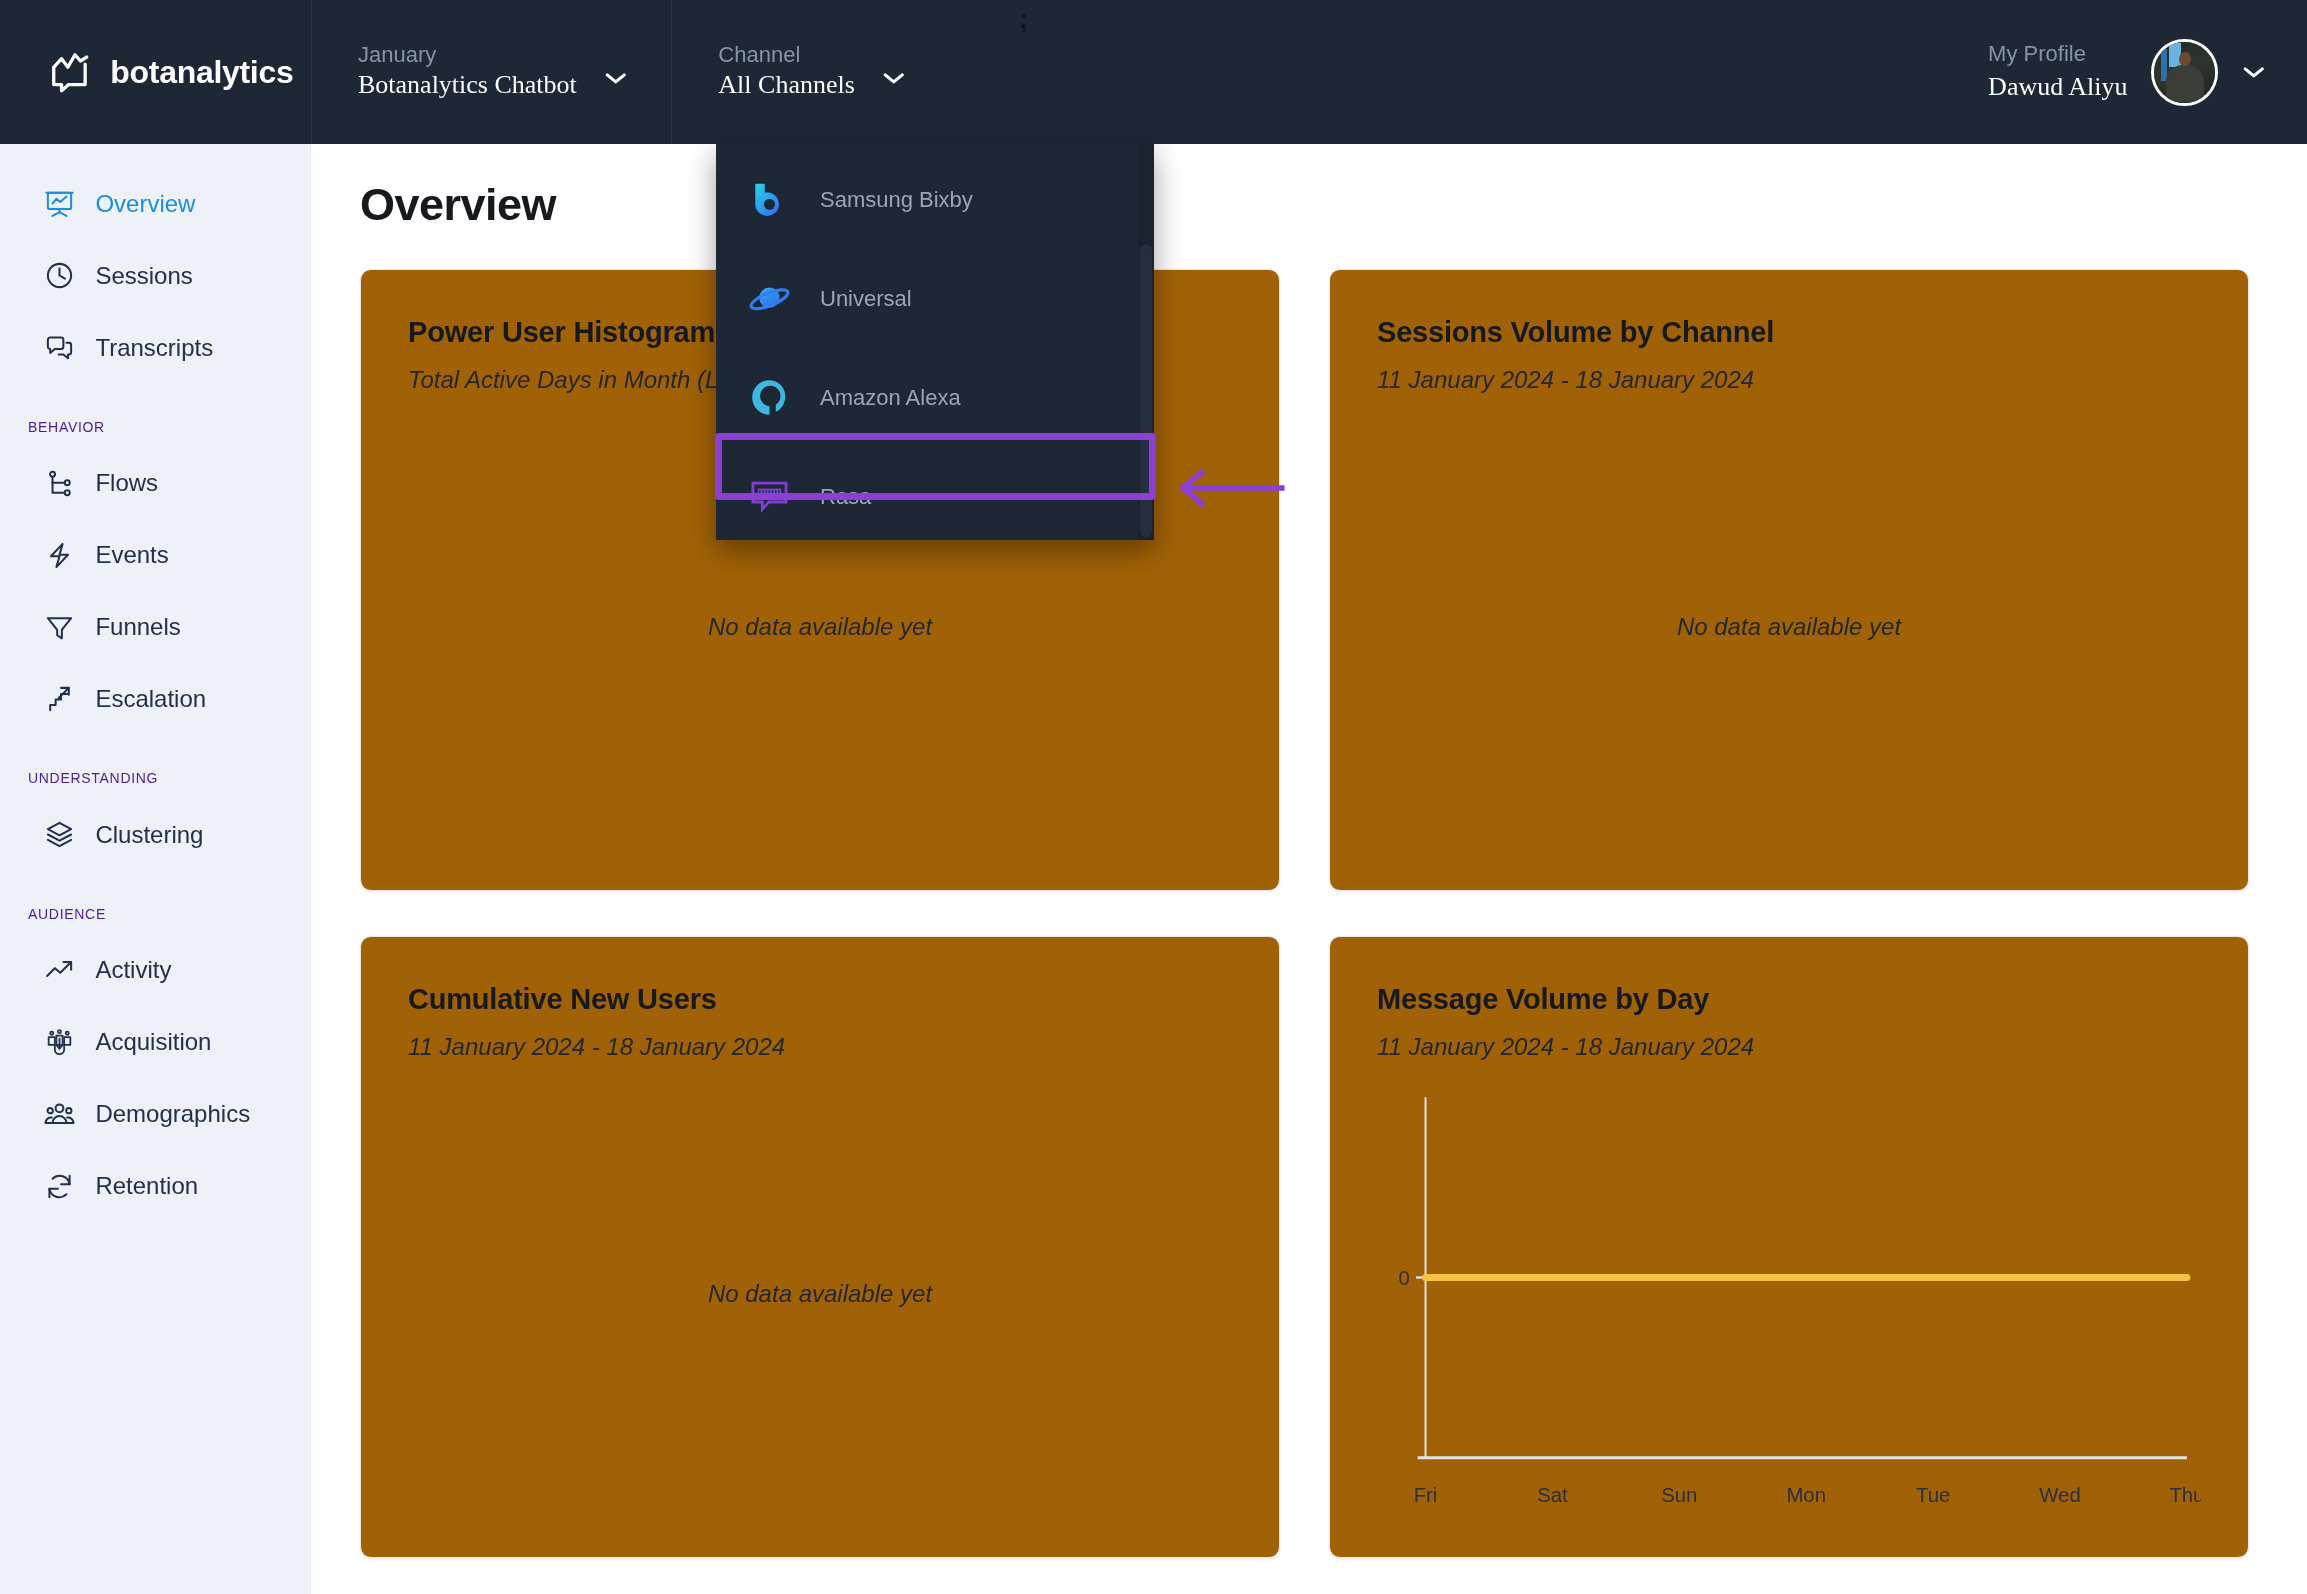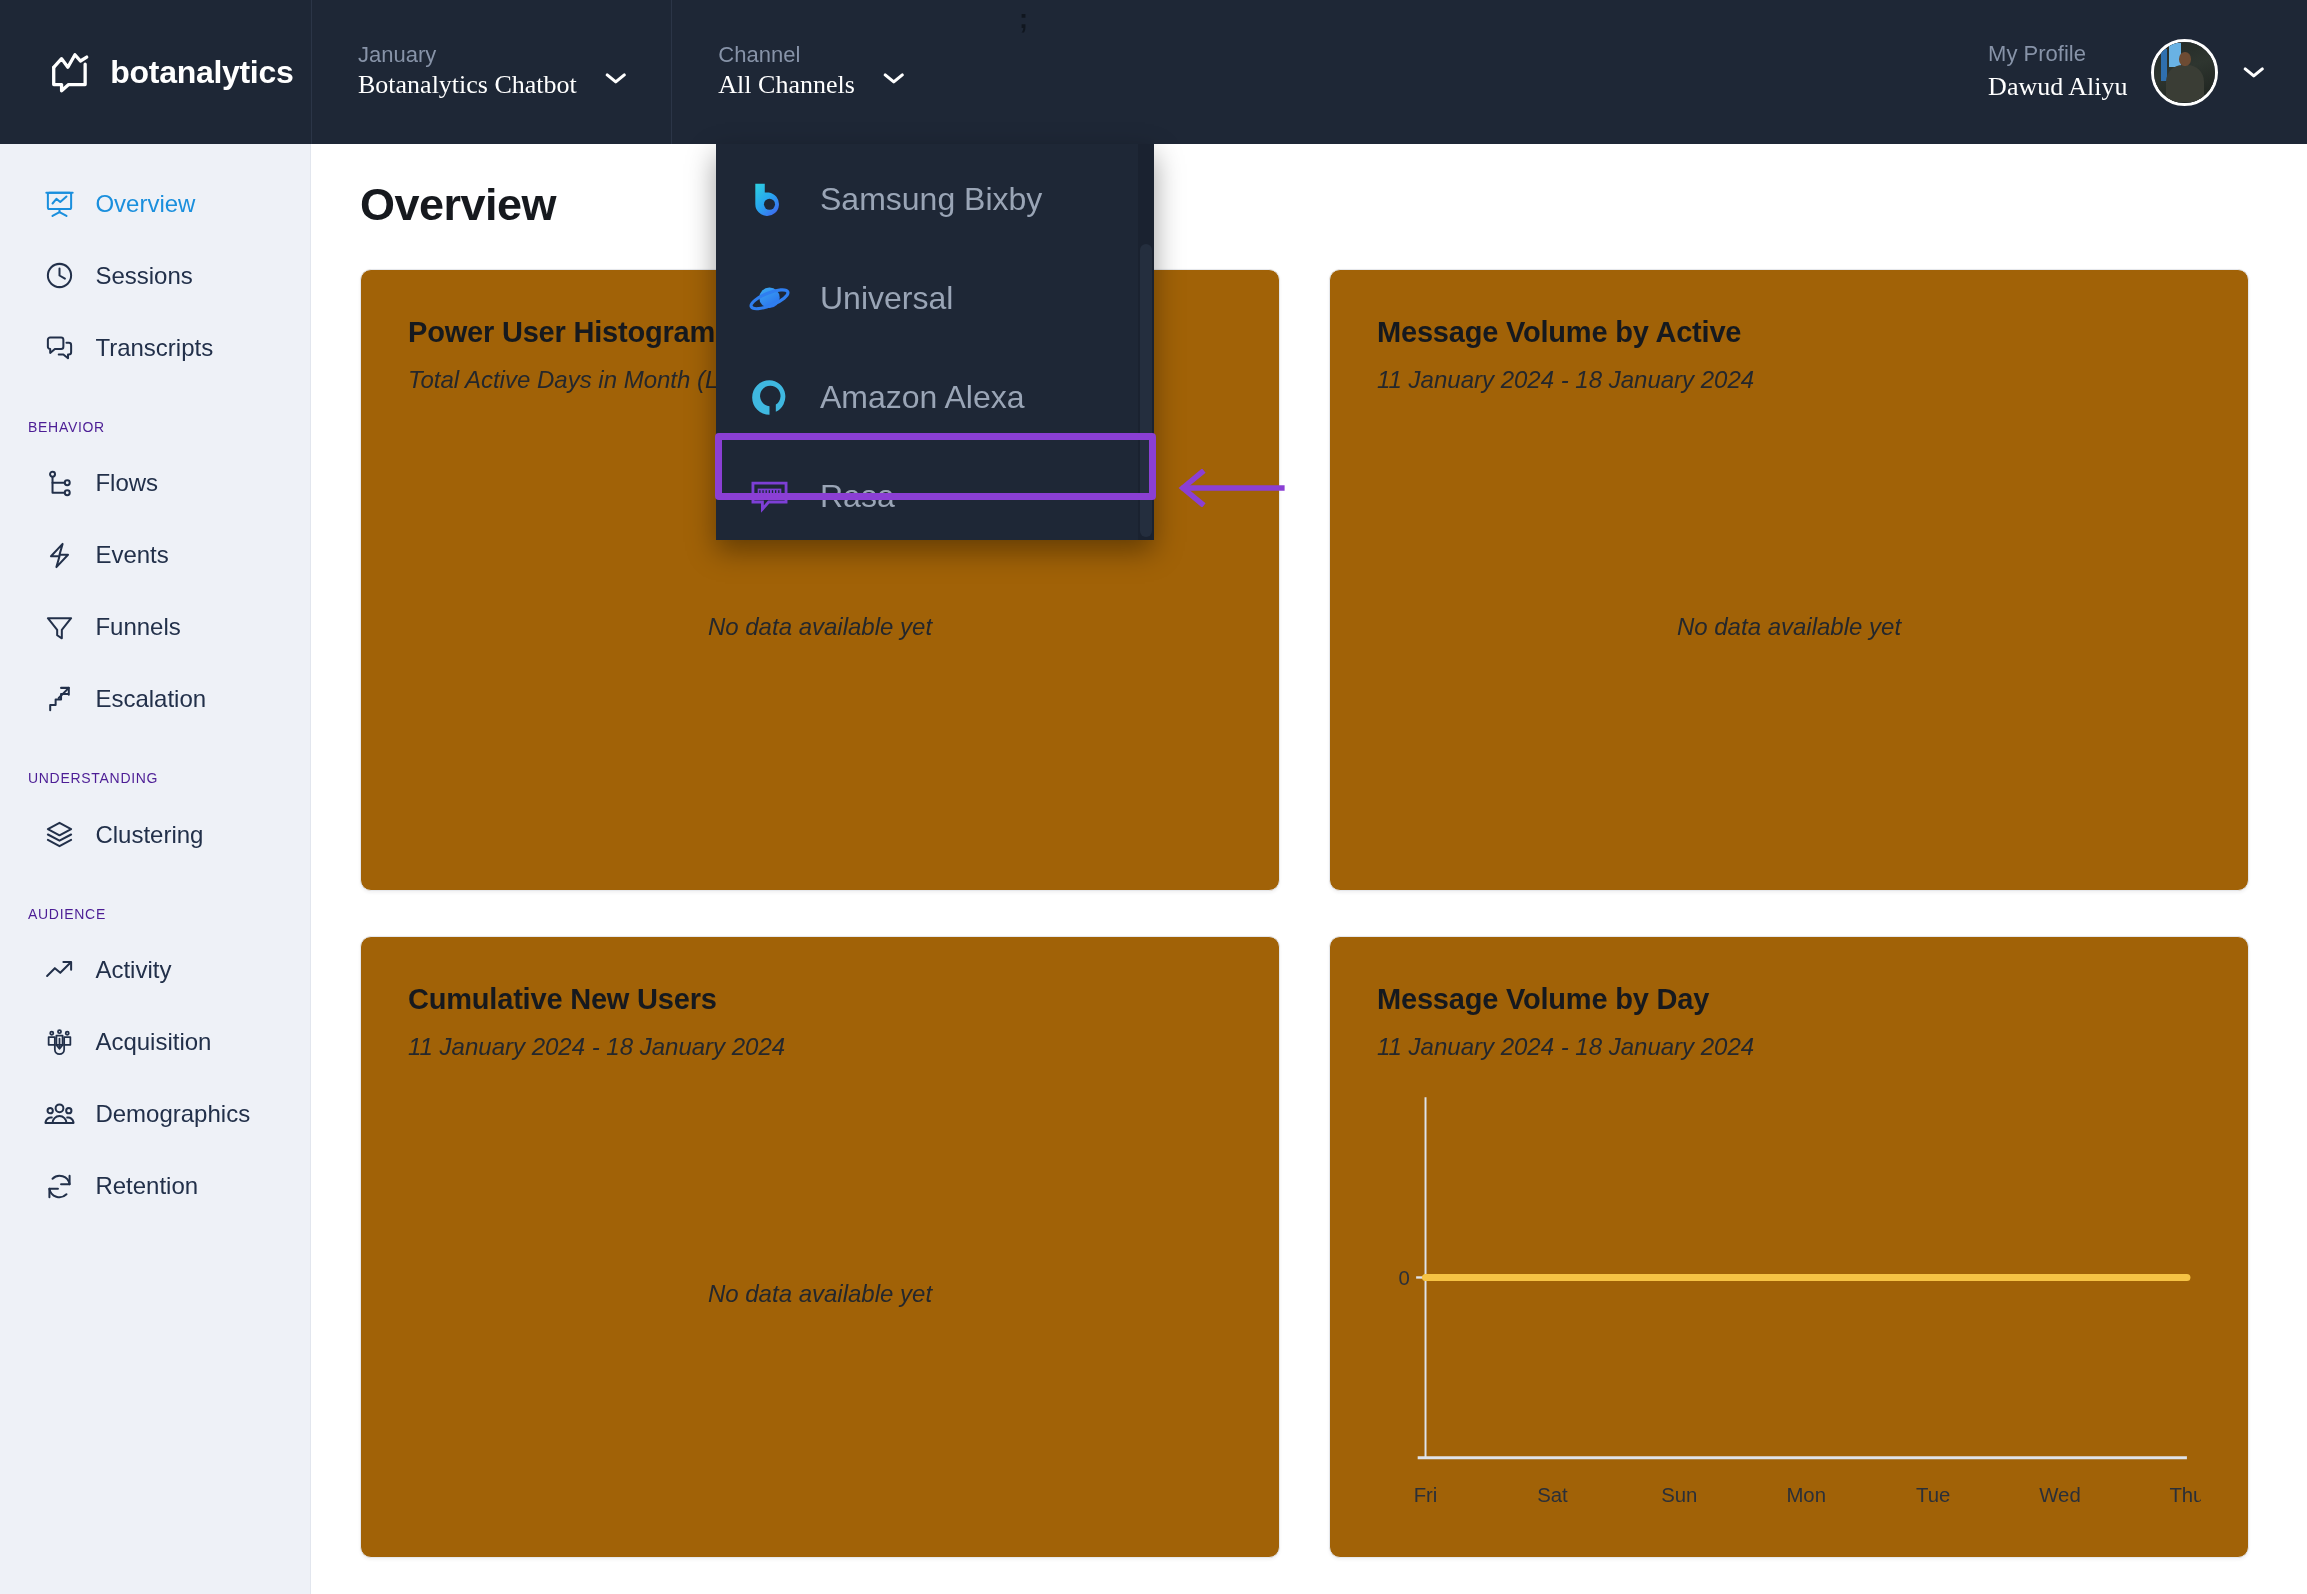--- a/index.html
+++ b/index.html
@@ -147,21 +147,21 @@
     z-index: 40;
     overflow: hidden;
   }
   .dd-list { position: absolute; inset: 0; padding-top: 6.3px; }
   .dd-item {
     display: flex; align-items: center; gap: 30px;
     height: 99px; padding-left: 33px;
     cursor: pointer;
   }
   .dd-icon { width: 41px; height: 41px; flex: 0 0 41px; display: flex; align-items: center; justify-content: center; }
-  .dd-label { color: #9aa5b6; font-size: 32px; }
+  .dd-label { color: #9aa5b6; font-size: 22px; }
   .dd-scroll-track {
     position: absolute; right: 0; top: 0; width: 15.7px; height: 100%;
     background: #1a2230;
   }
   .dd-scroll-thumb {
     position: absolute; right: 1.6px; top: 100px;
     width: 12.6px; height: 293px; border-radius: 6.3px;
     background: #242e3e;
   }
   .dd-highlight {
@@ -404,21 +404,21 @@
 
       <div class="card">
         <div class="card-title">Power User Histogram</div>
         <div class="card-sub">Total Active Days in Month (L</div>
         <div class="card-body">
           <span class="empty-msg">No data available yet</span>
         </div>
       </div>
 
       <div class="card">
-        <div class="card-title">Message Volume by Active</div>
+        <div class="card-title">Sessions Volume by Channel</div>
         <div class="card-sub">11 January 2024 - 18 January 2024</div>
         <div class="card-body">
           <span class="empty-msg">No data available yet</span>
         </div>
       </div>
 
       <div class="card">
         <div class="card-title">Cumulative New Users</div>
         <div class="card-sub">11 January 2024 - 18 January 2024</div>
         <div class="card-body">

